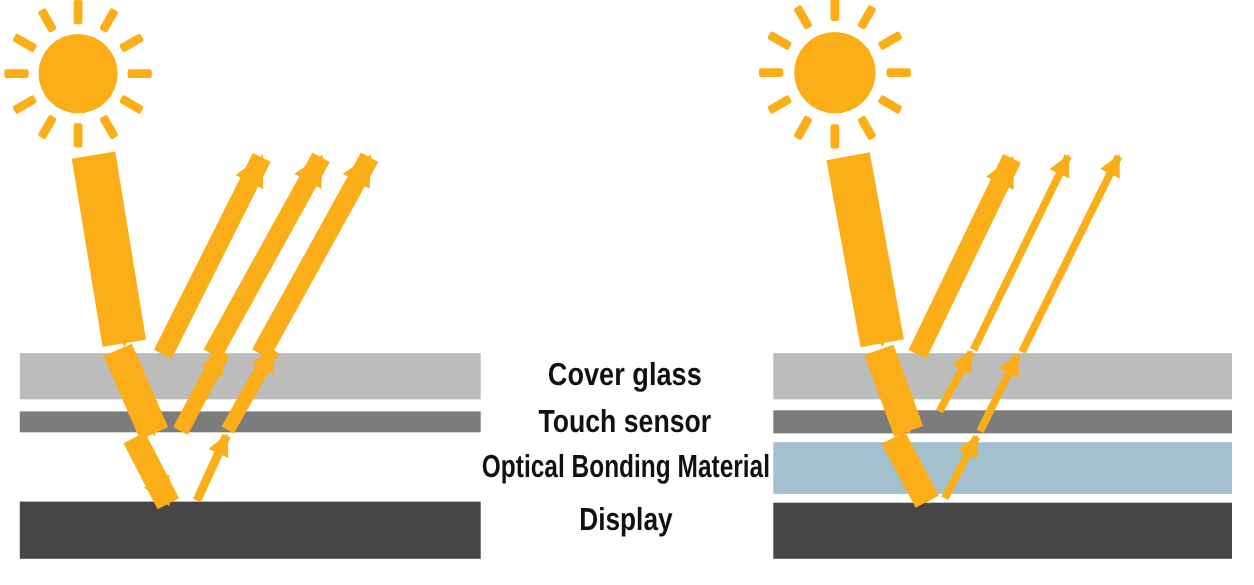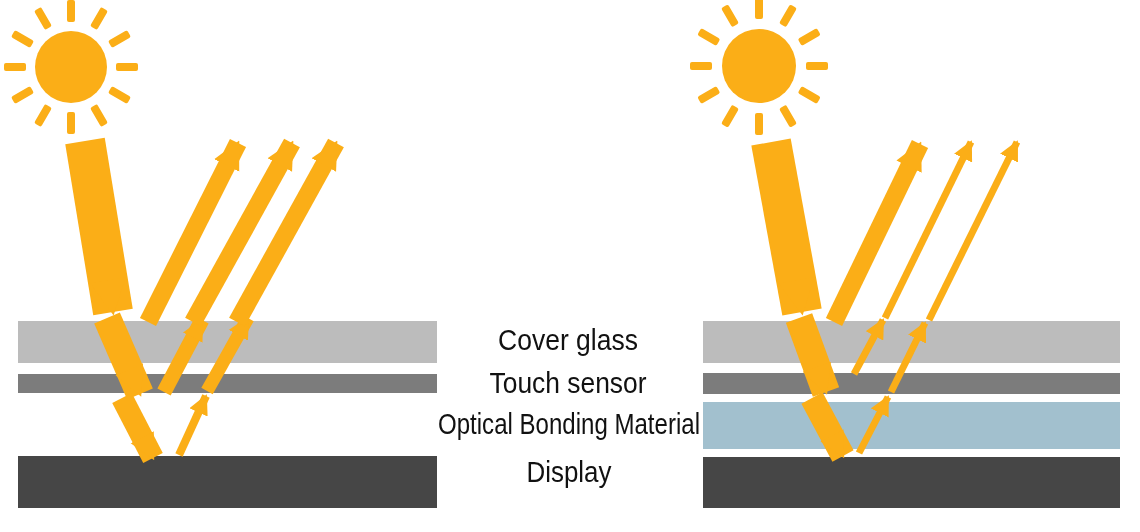--- a/index.html
+++ b/index.html
@@ -6,20 +6,21 @@
     margin: 0;
     padding: 0;
     background: #ffffff;
   }
   .stage {
     position: relative;
     width: 1140px;
     height: 532px;
     background: #ffffff;
     overflow: hidden;
+    font-weight: bold;
   }
   svg text {
     font-family: "Liberation Sans", "DejaVu Sans", sans-serif;
     font-size: 29px;
   }
 </style>
 </head>
 <body>
 
 <div class="stage">

